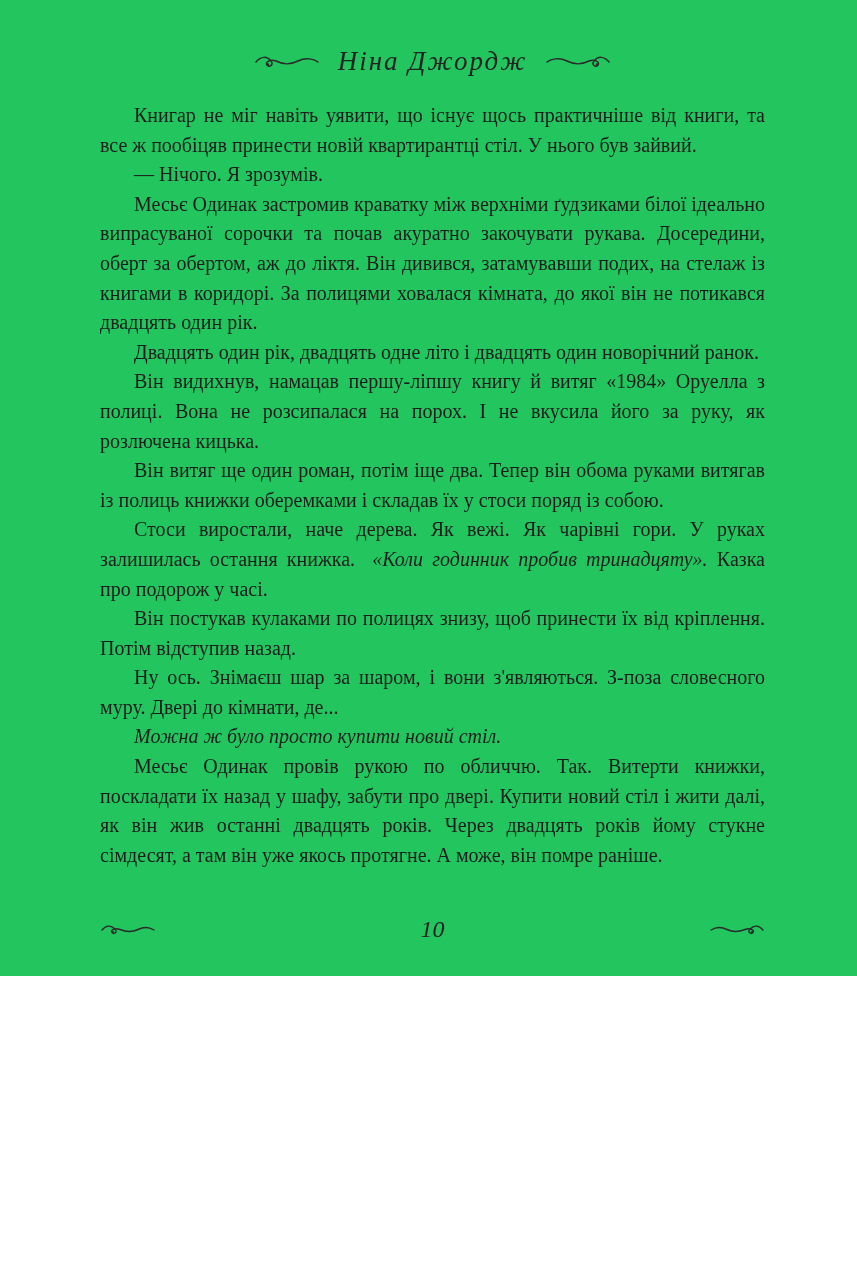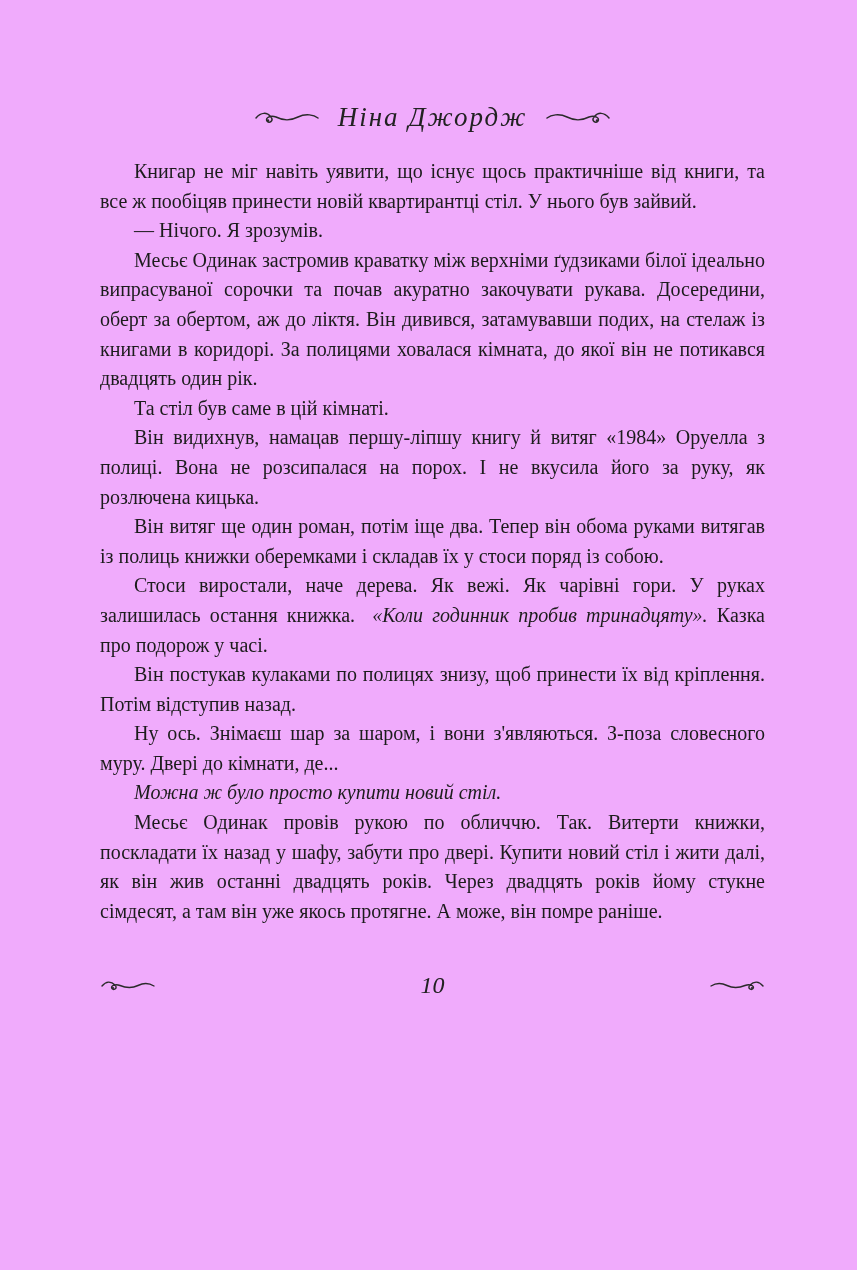--- a/index.html
+++ b/index.html
@@ -1,24 +1,24 @@
 <!DOCTYPE html>
 <html lang="uk"><head>
 <meta charset="utf-8">
 <style>
   * { box-sizing: border-box; }
   html, body { margin: 0; padding: 0; background: #ffffff; }
   .page {
     position: relative;
     width: 857px;
-    height: 1270px;
-    background: #f0abfc;
+    height: 976px;
+    background: #22c55e;
     color: #1c1c1c;
     font-family: "Liberation Serif", "DejaVu Serif", serif;
-    padding: 102px 92px 0 100px;
+    padding: 46px 92px 0 100px;
     overflow: hidden;
   }
   .running-header {
     display: flex;
     align-items: center;
     justify-content: center;
     gap: 18px;
     margin-bottom: 24px;
   }
   .author {
@@ -73,21 +73,21 @@
         <path d="M2 9 C7 3 13 3 17 8 C20 12 15 15 13 12 C11 9 16 6 22 8 C30 12 36 12 44 8 C52 4 60 6 64 9" fill="none" stroke="#2a2a2a" stroke-width="1.5" stroke-linecap="round"></path>
         <circle cx="14" cy="11.5" r="1.2" fill="#2a2a2a"></circle>
       </svg>
     </span>
   </header>
 
   <main class="body-text">
     <p>Книгар не міг навіть уявити, що існує щось практичніше від книги, та все ж пообіцяв принести новій квартирантці стіл. У нього був зайвий.</p>
     <p>— Нічого. Я зрозумів.</p>
     <p>Месьє Одинак застромив краватку між верхніми ґудзиками білої ідеально випрасуваної сорочки та почав акуратно закочувати рукава. Досередини, оберт за обертом, аж до ліктя. Він дивився, затамувавши подих, на стелаж із книгами в коридорі. За полицями ховалася кімната, до якої він не потикався двадцять один рік.</p>
-    <p>Та стіл був саме в цій кімнаті.</p>
+    <p>Двадцять один рік, двадцять одне літо і двадцять один новорічний ранок.</p>
     <p>Він видихнув, намацав першу-ліпшу книгу й витяг «1984» Оруелла з полиці. Вона не розсипалася на порох. І не вкусила його за руку, як розлючена кицька.</p>
     <p>Він витяг ще один роман, потім іще два. Тепер він обома руками витягав із полиць книжки оберемками і складав їх у стоси поряд із собою.</p>
     <p><span>Стоси виростали, наче дерева. Як вежі. Як чарівні гори. У руках залишилась остання книжка. </span><span class="book-title-italic">«Коли годинник пробив тринадцяту».</span><span> Казка про подорож у часі.</span></p>
     <p>Він постукав кулаками по полицях знизу, щоб принести їх від кріплення. Потім відступив назад.</p>
     <p>Ну ось. Знімаєш шар за шаром, і вони з'являються. З-поза словесного муру. Двері до кімнати, де...</p>
     <p class="italic">Можна ж було просто купити новий стіл.</p>
     <p>Месьє Одинак провів рукою по обличчю. Так. Витерти книжки, поскладати їх назад у шафу, забути про двері. Купити новий стіл і жити далі, як він жив останні двадцять років. Через двадцять років йому стукне сімдесят, а там він уже якось протягне. А може, він помре раніше.</p>
   </main>
 
   <footer class="page-footer">

